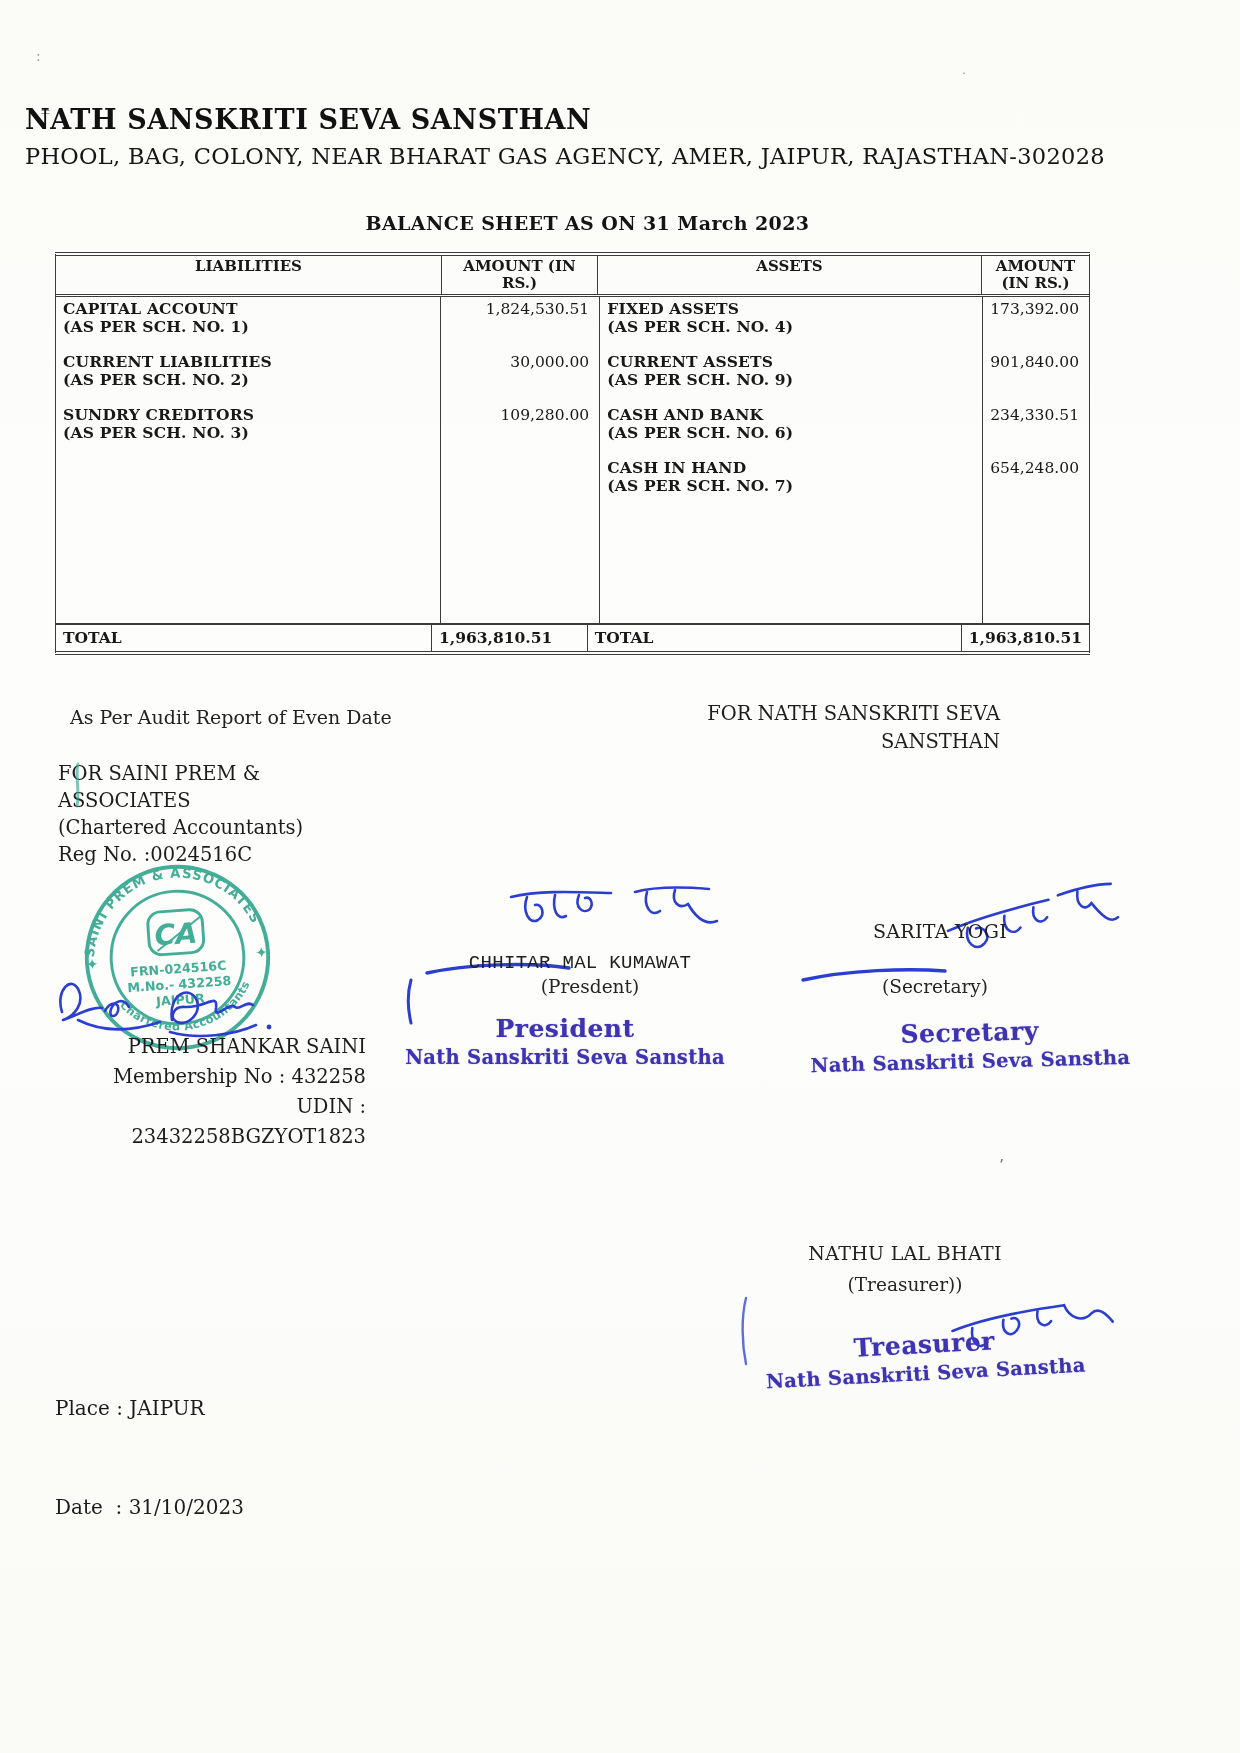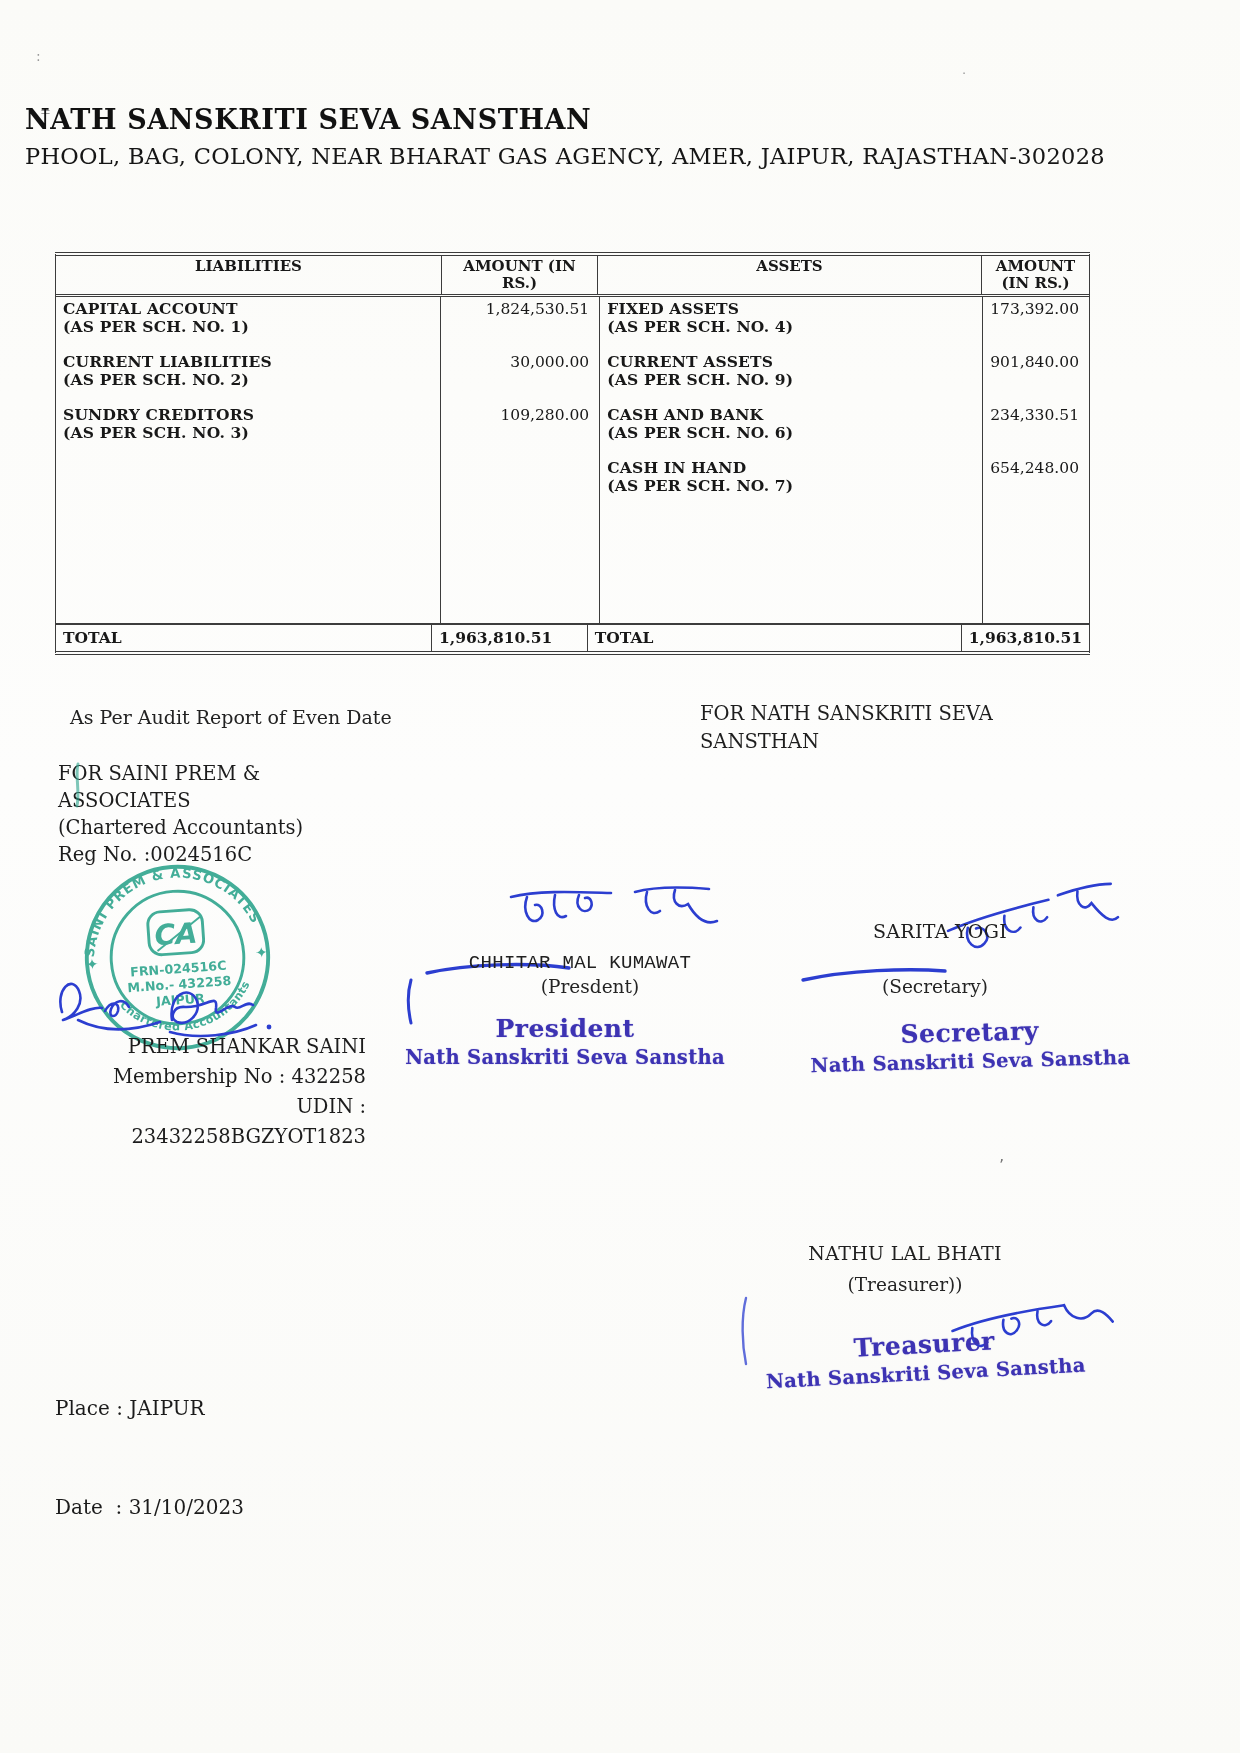--- a/index.html
+++ b/index.html
@@ -28,21 +28,21 @@
   .bs-body{height:326px;}
   .bs-body .cell{padding:3px 7px;}
   .item{margin-bottom:17px;}
   .item div{font-weight:bold;line-height:18px;letter-spacing:0.2px;}
   .amt{height:53px;text-align:right;line-height:18px;padding-right:3px;}
   .bs-total{border-top:2px solid #3c3c3c;height:26px;font-weight:bold;}
   .bs-total .cell{padding:3px 7px;line-height:19px;}
   .bs-total .num{text-align:left;}
   
   .audit-note{position:absolute;left:70px;top:706px;font-size:19px;color:#222;}
-  .org-block{position:absolute;left:700px;top:700px;width:300px;text-align:left;
+  .org-block{position:absolute;left:700px;top:700px;width:300px;text-align:right;
     font-size:19.5px;line-height:28px;color:#1e1e1e;}
   .firm-block{position:absolute;left:58px;top:760px;width:300px;text-align:left;
     font-size:19.5px;line-height:27px;color:#1c1c1c;}
   .person-block{position:absolute;left:50px;top:1032px;width:316px;text-align:right;
     font-size:19.5px;line-height:30px;color:#1c1c1c;}
   .sig-name{font-size:19px;color:#202020;letter-spacing:0.3px;}
   .sig-role{font-size:18.5px;color:#242424;}
   .stamp{color:#3d33b3;font-weight:bold;font-family:"DejaVu Serif", serif;
     text-shadow:0 0 1.1px rgba(61,51,179,0.55);}
   .stamp-title{font-size:25px;letter-spacing:0.5px;}
@@ -57,20 +57,21 @@
   <span class="abs artifact" style="left:36px;top:48px;font-size:14px;">:</span>
   <span class="abs artifact" style="left:40px;top:104px;font-size:13px;">=</span>
   <span class="abs artifact" style="left:999px;top:1156px;font-size:16px;color:#777;">’</span>
   <span class="abs artifact" style="left:962px;top:62px;font-size:13px;">.</span>
 
   <div class="doc-header">
     <div class="org-name">NATH SANSKRITI SEVA SANSTHAN</div>
     <div class="org-address">PHOOL, BAG, COLONY, NEAR BHARAT GAS AGENCY, AMER, JAIPUR, RAJASTHAN-302028</div>
   </div>
 
+  <div class="sheet-title">BALANCE SHEET AS ON 31 March 2023</div>
 
   <div class="bs-table">
     <div class="row bs-header">
       <div class="cell c1">LIABILITIES</div>
       <div class="cell c2">AMOUNT (IN RS.)</div>
       <div class="cell c3">ASSETS</div>
       <div class="cell c4">AMOUNT (IN RS.)</div>
     </div>
     <div class="row bs-body">
       <div class="cell c1">

